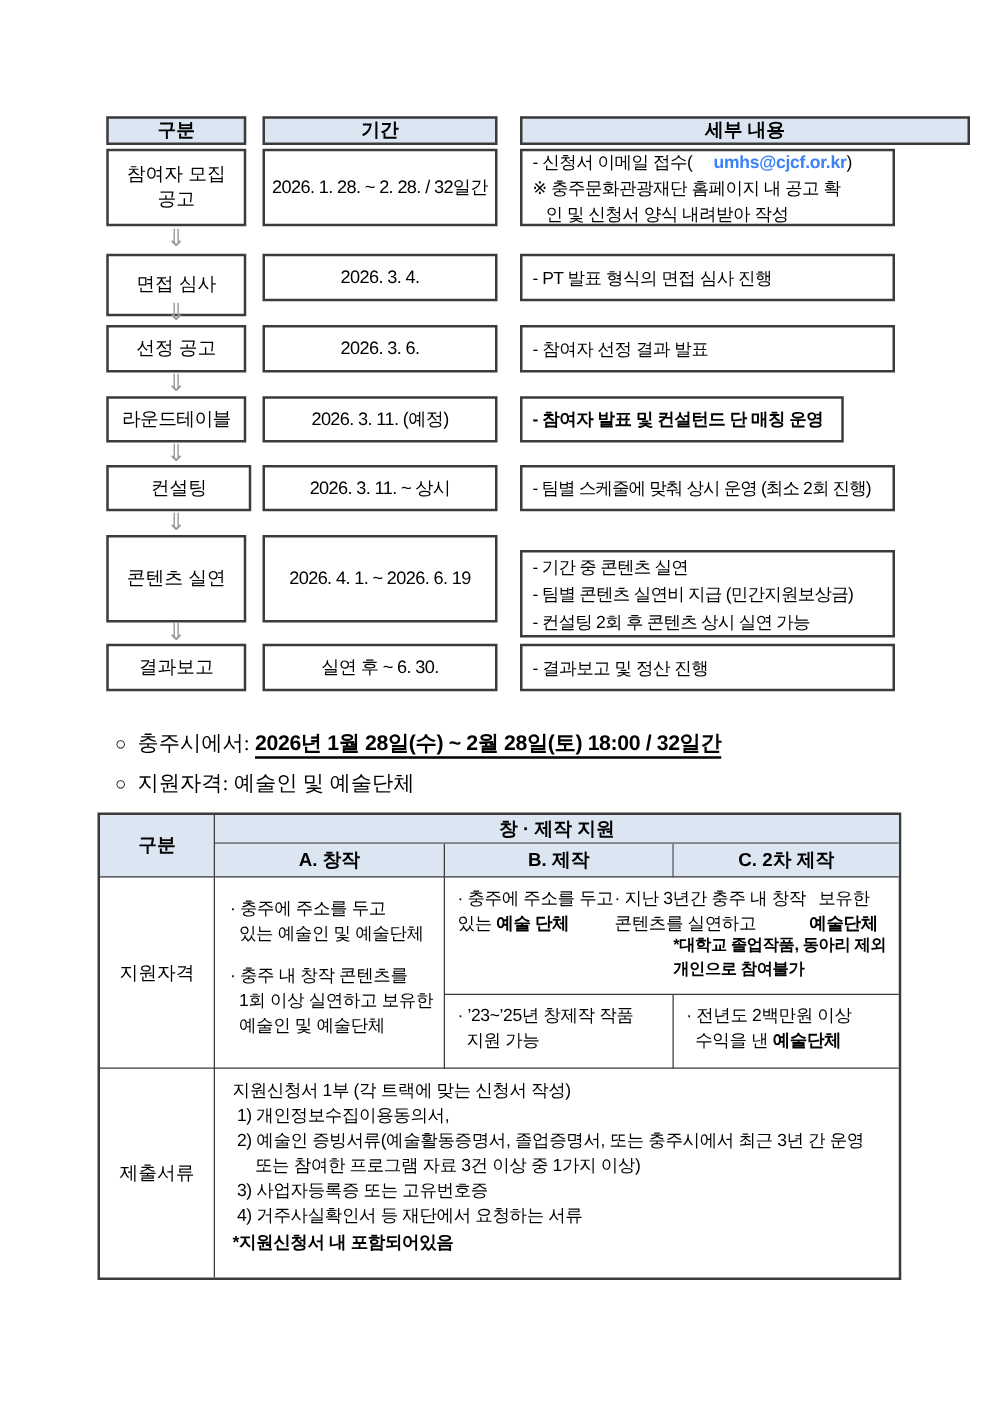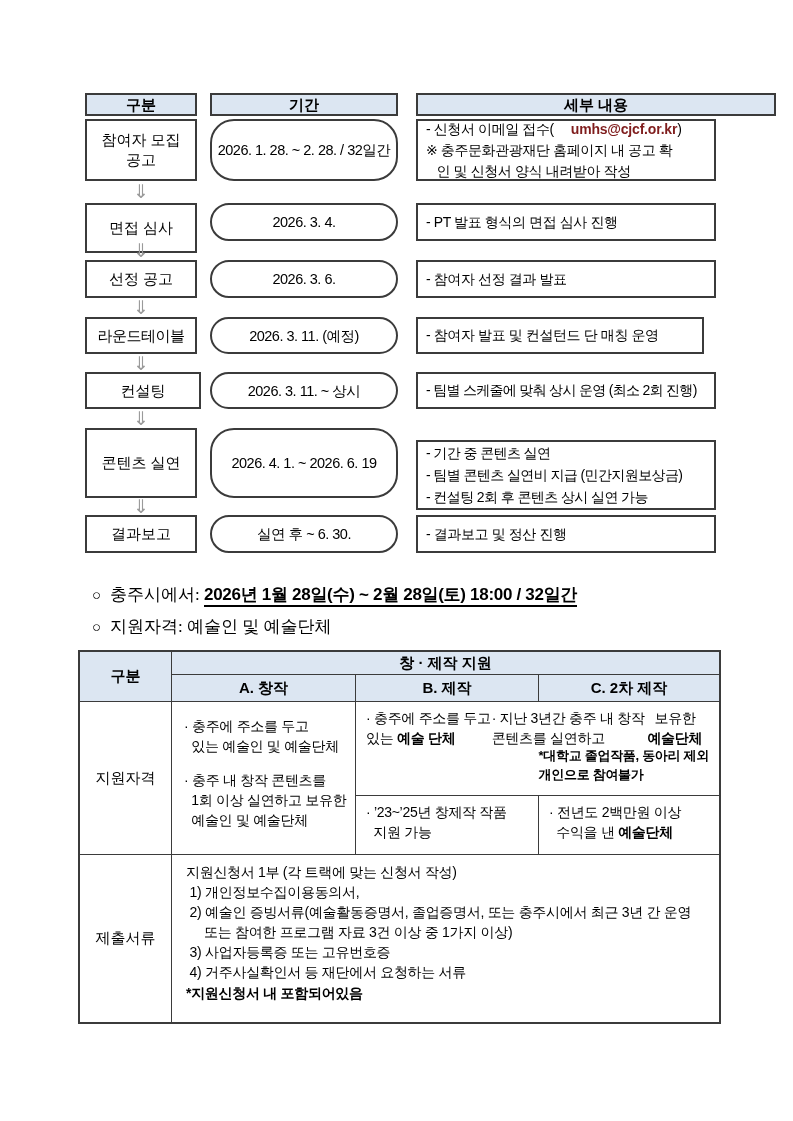--- a/index.html
+++ b/index.html
@@ -3,26 +3,26 @@
 <meta charset="utf-8">
 <style>
   html,body{margin:0;padding:0;background:#ffffff;}
   body{width:793px;height:1121px;position:relative;font-family:"Liberation Sans","DejaVu Sans",sans-serif;color:#000;}
   .pre{white-space:pre-wrap;}
   
   .t1box{position:absolute;box-sizing:border-box;border:2px solid #3b3b3b;background:#fff;
          display:flex;flex-direction:column;align-items:center;justify-content:center;
          text-align:center;font-size:15px;line-height:20px;white-space:pre-line;}
   .t1box.hdr{background:#dce6f2;font-weight:700;}
-  .t1box.per{font-size:14.5px;letter-spacing:-0.5px;border-radius:24px;}
+  .t1box.per{font-size:14.5px;letter-spacing:-0.5px;}
   .t1box.det{align-items:flex-start;text-align:left;padding:2px 5px 2px 8px;
              font-size:14px;letter-spacing:-0.4px;line-height:21px;white-space:pre-wrap;}
   .flow-arrow{position:absolute;width:24px;text-align:center;color:#9a9a9a;
               font-size:19px;line-height:18px;font-family:"DejaVu Sans",sans-serif;}
-  .link{color:#7f1d1d;font-weight:700;letter-spacing:-0.2px;padding-left:17px;}
+  .link{color:#3b82f6;font-weight:700;letter-spacing:-0.2px;padding-left:17px;}
   
   .note-line{position:absolute;left:92px;font-family:"Liberation Serif","DejaVu Serif",serif;
              font-size:17px;white-space:nowrap;}
   .note-bullet{font-size:15px;margin-right:9px;}
   .note-strong{font-weight:700;border-bottom:2px solid #000;padding-bottom:1px;
                font-family:"Liberation Sans","DejaVu Sans",sans-serif;letter-spacing:-0.3px;}
   
   .t2{position:absolute;left:78px;top:650px;width:639px;height:370px;border:2px solid #3b3b3b;
       display:grid;grid-template-columns:92px 184px 183px 180px;grid-template-rows:23px 27px 94px 59px 167px;}
   .c{box-sizing:border-box;border-right:1px solid #3b3b3b;border-bottom:1px solid #3b3b3b;
@@ -70,21 +70,21 @@
   <div class="flow-arrow" style="left:129px;top:241px;">⇓</div>
 
   <div class="t1box" style="left:85px;top:260px;width:112px;height:38px;">선정 공고</div>
   <div class="t1box per" style="left:210px;top:260px;width:188px;height:38px;">2026. 3. 6.</div>
   <div class="t1box det" style="left:416px;top:260px;width:300px;height:38px;justify-content:center;"><div class="pre">- 참여자 선정 결과 발표</div></div>
 
   <div class="flow-arrow" style="left:129px;top:298px;">⇓</div>
 
   <div class="t1box" style="left:85px;top:317px;width:112px;height:37px;letter-spacing:-0.5px;">라운드테이블</div>
   <div class="t1box per" style="left:210px;top:317px;width:188px;height:37px;">2026. 3. 11. (예정)</div>
-  <div class="t1box det" style="left:416px;top:317px;width:288px;height:37px;justify-content:center;"><div class="pre">- 참여자 발표 및 컨설턴드 단 매칭 운영</div></div>
+  <div class="t1box det" style="left:416px;top:317px;width:259px;height:37px;justify-content:center;font-weight:bold;"><div class="pre">- 참여자 발표 및 컨설턴드 단 매칭 운영</div></div>
 
   <div class="flow-arrow" style="left:129px;top:354px;">⇓</div>
 
   <div class="t1box" style="left:85px;top:372px;width:116px;height:37px;">컨설팅</div>
   <div class="t1box per" style="left:210px;top:372px;width:188px;height:37px;">2026. 3. 11. ~ 상시</div>
   <div class="t1box det" style="left:416px;top:372px;width:300px;height:37px;justify-content:center;letter-spacing:-0.7px;"><div class="pre">- 팀별 스케줄에 맞춰 상시 운영 (최소 2회 진행)</div></div>
 
   <div class="flow-arrow" style="left:129px;top:409px;">⇓</div>
 
   <div class="t1box" style="left:85px;top:428px;width:112px;height:70px;">콘텐츠 실연</div>

